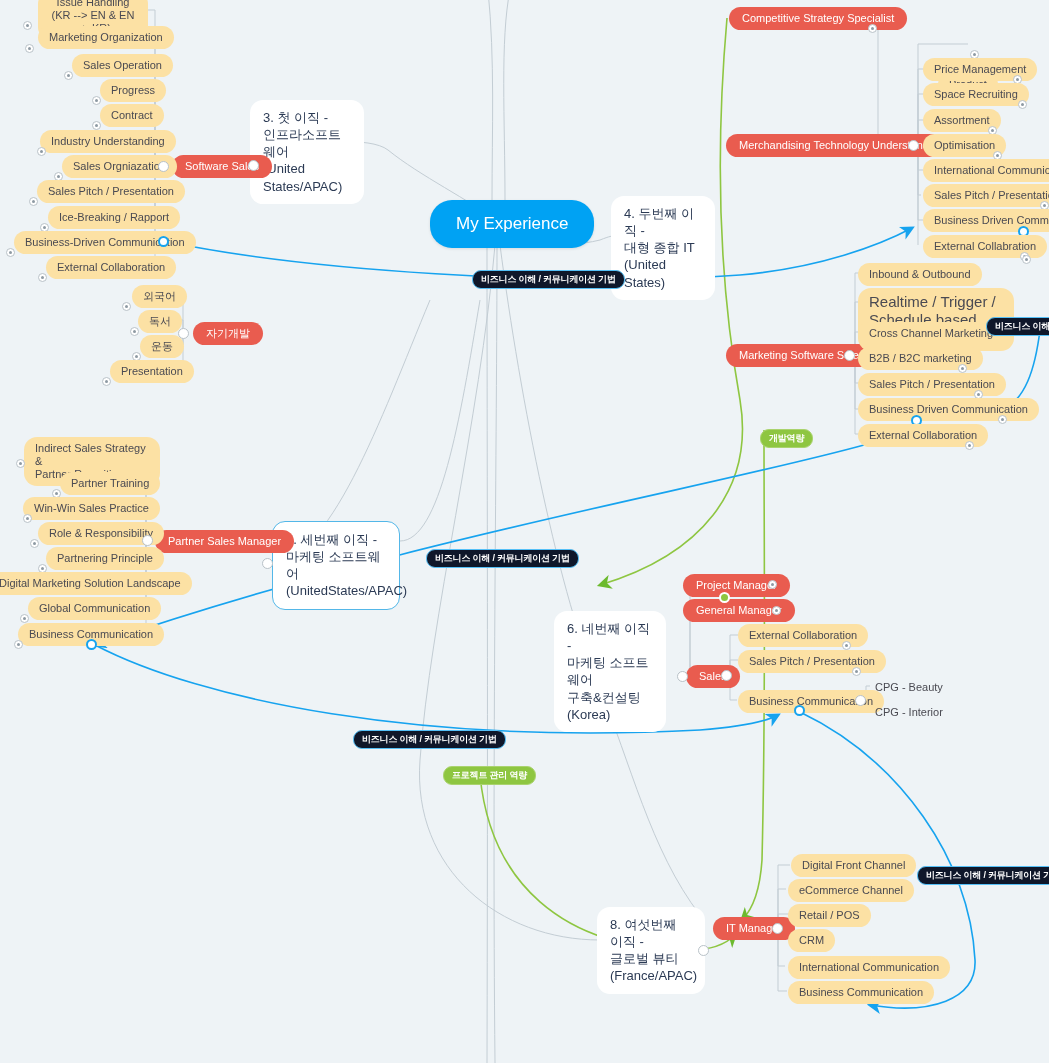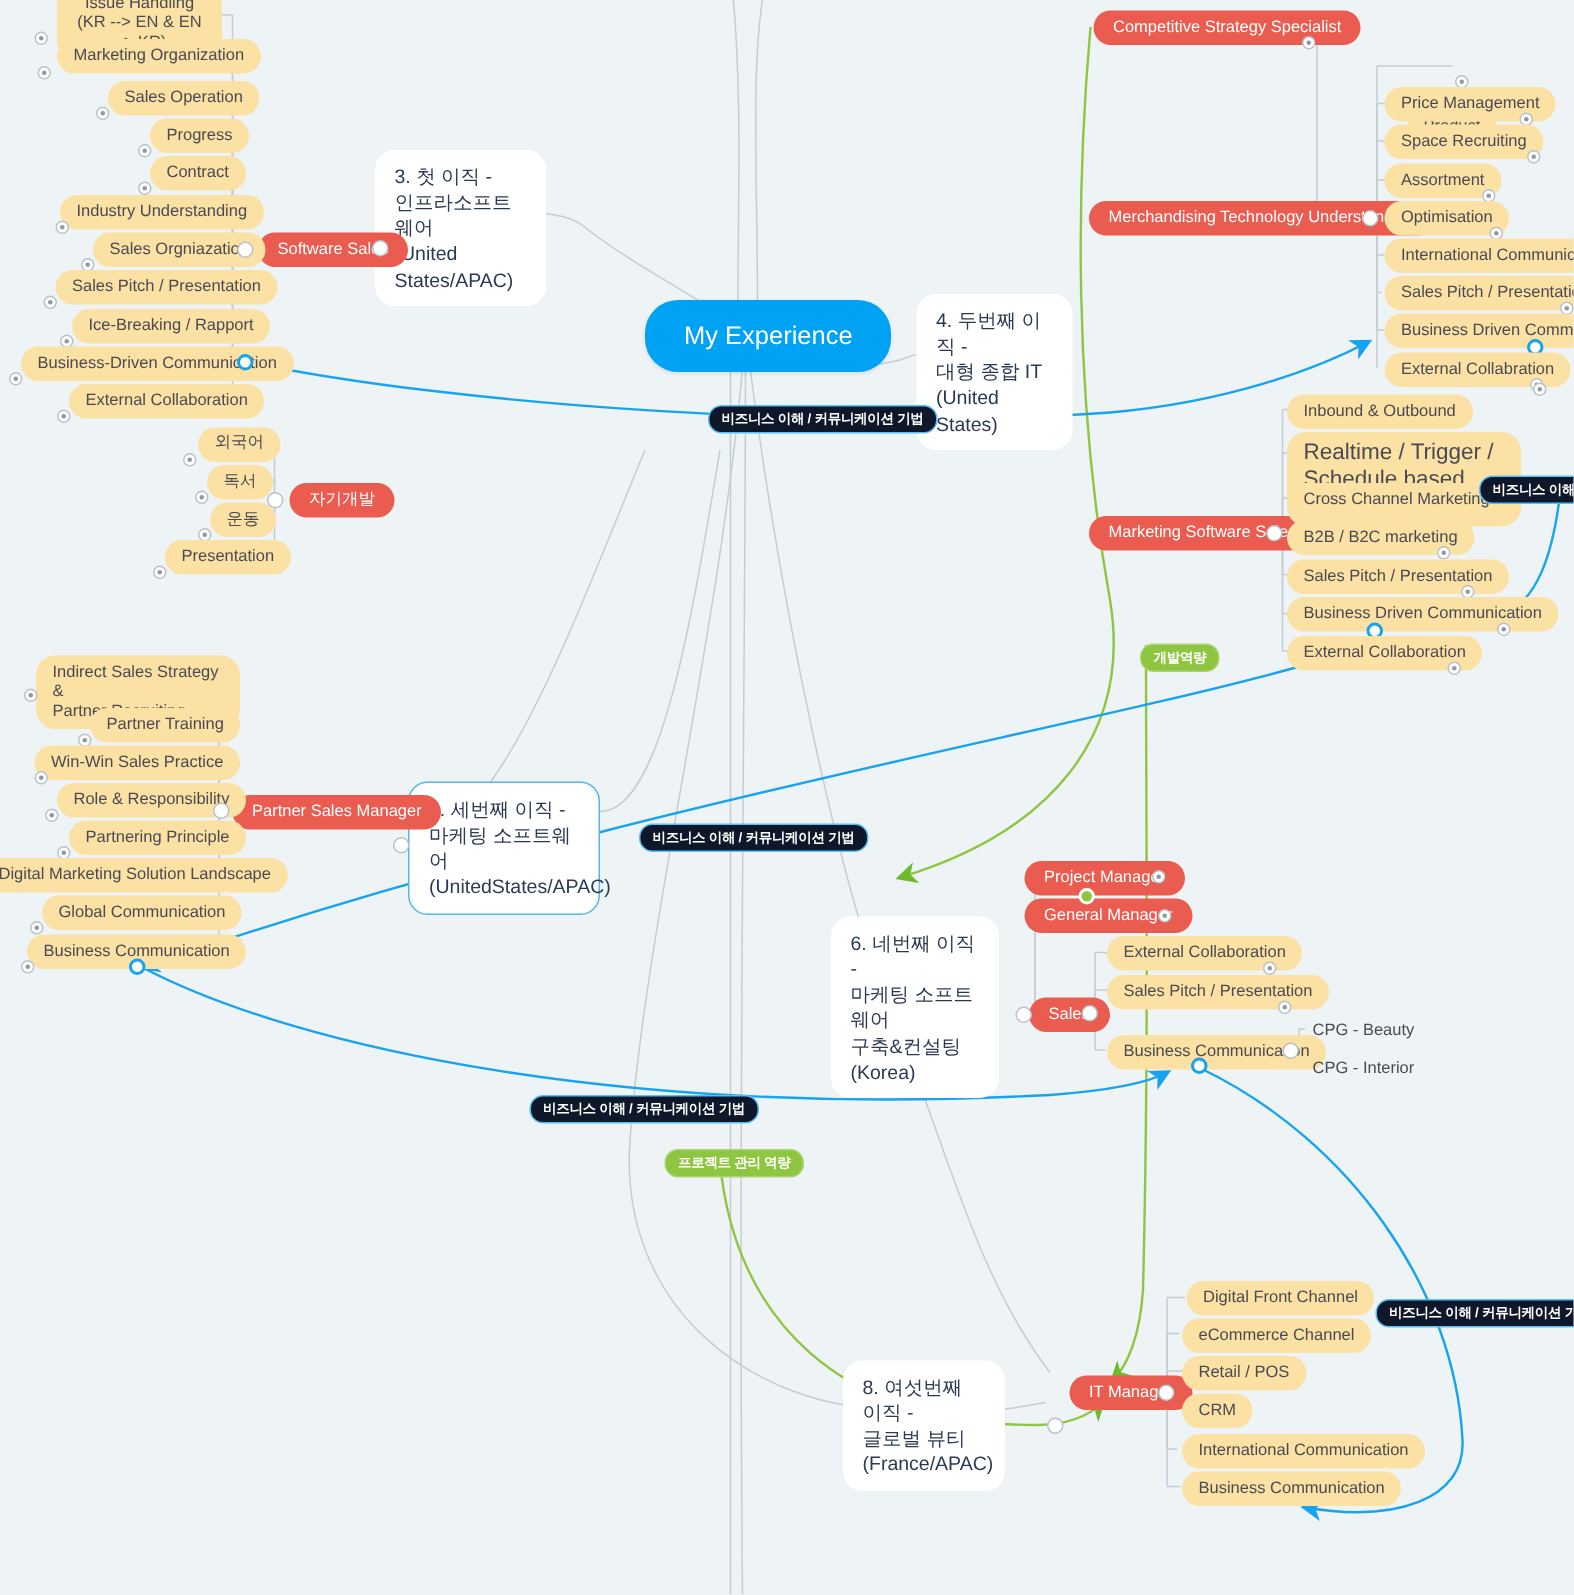--- a/index.html
+++ b/index.html
@@ -271,21 +271,21 @@
   <div class="callout" style="left:611px;top:196px;width:104px;">4. 두번째 이직 -
 대형 종합 IT
 (United States)</div>
   <div class="callout bordered" style="left:272px;top:521px;width:128px;">5. 세번째 이직 -
 마케팅 소프트웨어
 (UnitedStates/APAC)</div>
   <div class="callout" style="left:554px;top:611px;width:112px;">6. 네번째 이직 -
 마케팅 소프트웨어
 구축&amp;컨설팅
 (Korea)</div>
-  <div class="callout" style="left:562px;top:907px;width:108px;">8. 여섯번째 이직 -
+  <div class="callout" style="left:597px;top:907px;width:108px;">8. 여섯번째 이직 -
 글로벌 뷰티
 (France/APAC)</div>
 
   <div class="node sub" style="left:172px;top:155px;">
     <span>Software Sales</span>
   </div>
   <div class="node sub" style="left:193px;top:322px;">
     <span>자기개발</span>
   </div>
   <div class="node sub" style="left:155px;top:530px;">
@@ -344,21 +344,21 @@
   <div class="node topic" style="left:14px;top:231px;">Business-Driven Communication</div>
   <div class="bullet" style="left:6px;top:248px;"></div>
   <div class="handle active" style="left:158px;top:236px;"></div>
 
   <div class="node topic" style="left:46px;top:256px;">External Collaboration</div>
   <div class="bullet" style="left:38px;top:273px;"></div>
 
   <div class="handle" style="left:248px;top:160px;"></div>
   <div class="handle" style="left:158px;top:161px;"></div>
 
-  <div class="node topic" style="left:132px;top:285px;font-family:Liberation Mono, monospace;">외국어</div>
+  <div class="node topic" style="left:132px;top:285px;">외국어</div>
   <div class="bullet" style="left:122px;top:302px;"></div>
 
   <div class="node topic" style="left:138px;top:310px;">독서</div>
   <div class="bullet" style="left:130px;top:327px;"></div>
 
   <div class="node topic" style="left:140px;top:335px;">운동</div>
   <div class="bullet" style="left:132px;top:352px;"></div>
 
   <div class="node topic" style="left:110px;top:360px;">Presentation</div>
   <div class="bullet" style="left:102px;top:377px;"></div>

